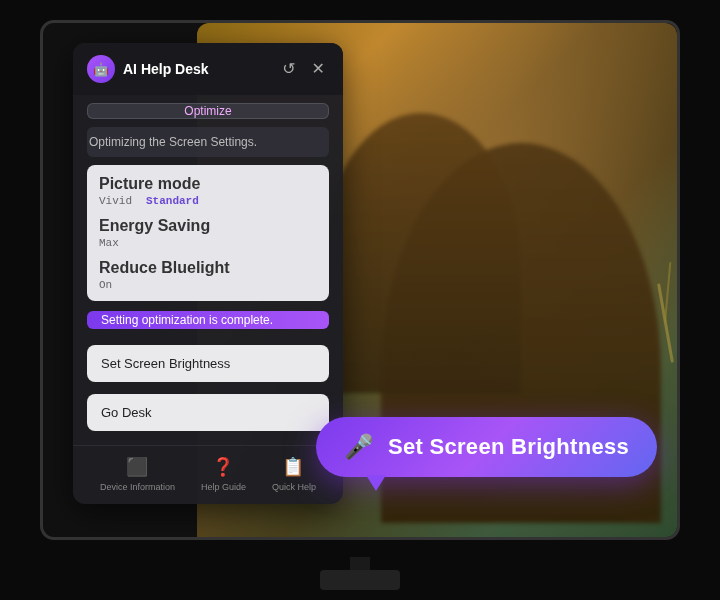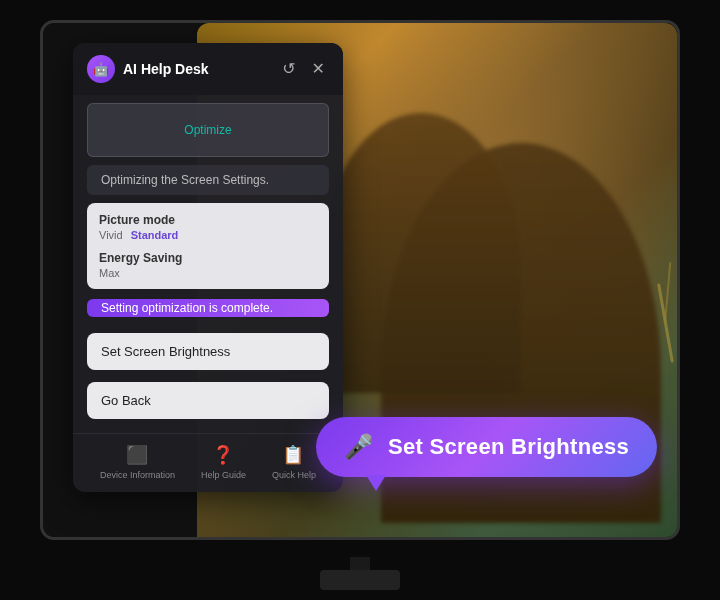--- a/index.html
+++ b/index.html
@@ -157,32 +157,32 @@
       cursor: pointer;
       font-size: 16px;
       padding: 2px 4px;
       line-height: 1;
     }
 
     .optimize-btn {
       background: rgba(60,60,70,0.8);
       border: 1px solid rgba(120,120,130,0.4);
       border-radius: 6px;
-      color: #14b8a6;
+      color: #f0abfc;
       font-size: 12px;
-      padding: 19px 12px;
+      padding: 0 12px;
       cursor: pointer;
       margin: 8px 14px;
       display: block;
       width: calc(100% - 28px);
     }
 
     .status-bar {
       background: rgba(50,50,60,0.8);
-      padding: 8px 14px;
+      padding: 8px 2px;
       color: #bbb;
       font-size: 12px;
       margin: 0 14px 8px;
       border-radius: 6px;
     }
 
     .settings-card {
       margin: 0 14px;
       background: rgba(240,240,245,0.95);
       border-radius: 8px;
@@ -191,31 +191,32 @@
 
     .setting-item {
       margin-bottom: 10px;
     }
 
     .setting-item:last-child {
       margin-bottom: 0;
     }
 
     .setting-label {
-      font-size: 12px;
+      font-size: 16px;
       font-weight: 600;
       color: #333;
       display: block;
     }
 
     .setting-values {
       display: flex;
       align-items: center;
-      gap: 8px;
+      gap: 14px;
       margin-top: 2px;
+      font-family: Liberation Mono, monospace;
     }
 
     .setting-value {
       font-size: 11px;
       color: #666;
     }
 
     .setting-value.active {
       color: #6b48d4;
       font-weight: 600;
@@ -381,32 +382,38 @@
           </div>
         </div>
 
         <div class="setting-item">
           <span class="setting-label">Energy Saving</span>
           <div class="setting-values">
             <span class="setting-value">Max</span>
           </div>
         </div>
 
+        <div class="setting-item">
+          <span class="setting-label">Reduce Bluelight</span>
+          <div class="setting-values">
+            <span class="setting-value">On</span>
+          </div>
+        </div>
       </div>
 
       
       <div class="completion-bar">
         <span>Setting optimization is complete.</span>
       </div>
 
       
       <button class="action-btn">Set Screen Brightness</button>
 
       
-      <button class="action-btn">Go Back</button>
+      <button class="action-btn">Go Desk</button>
 
       
       <div class="panel-footer">
         <div class="footer-item">
           <span class="footer-icon">⬛</span>
           <span class="footer-label">Device Information</span>
         </div>
         <div class="footer-item">
           <span class="footer-icon">❓</span>
           <span class="footer-label">Help Guide</span>

